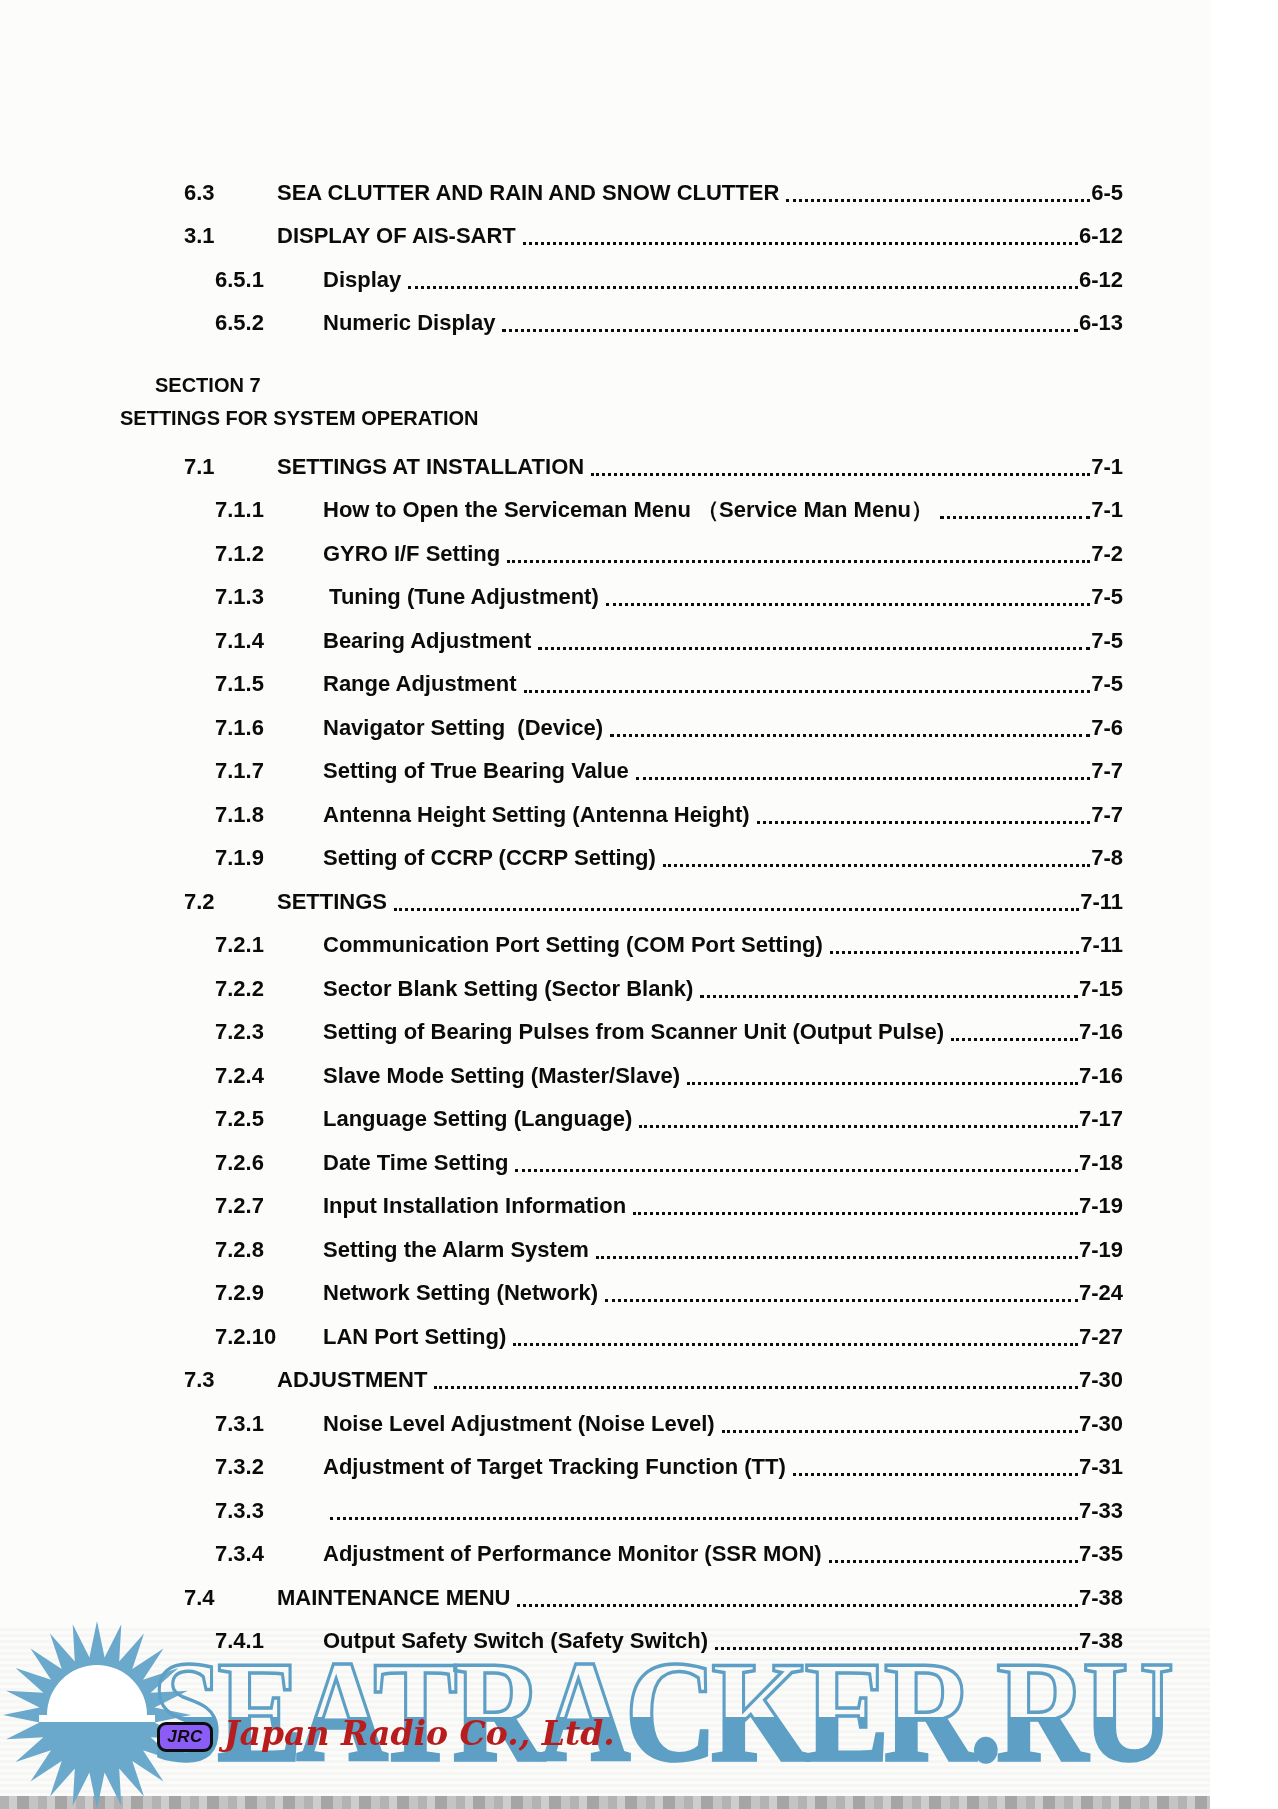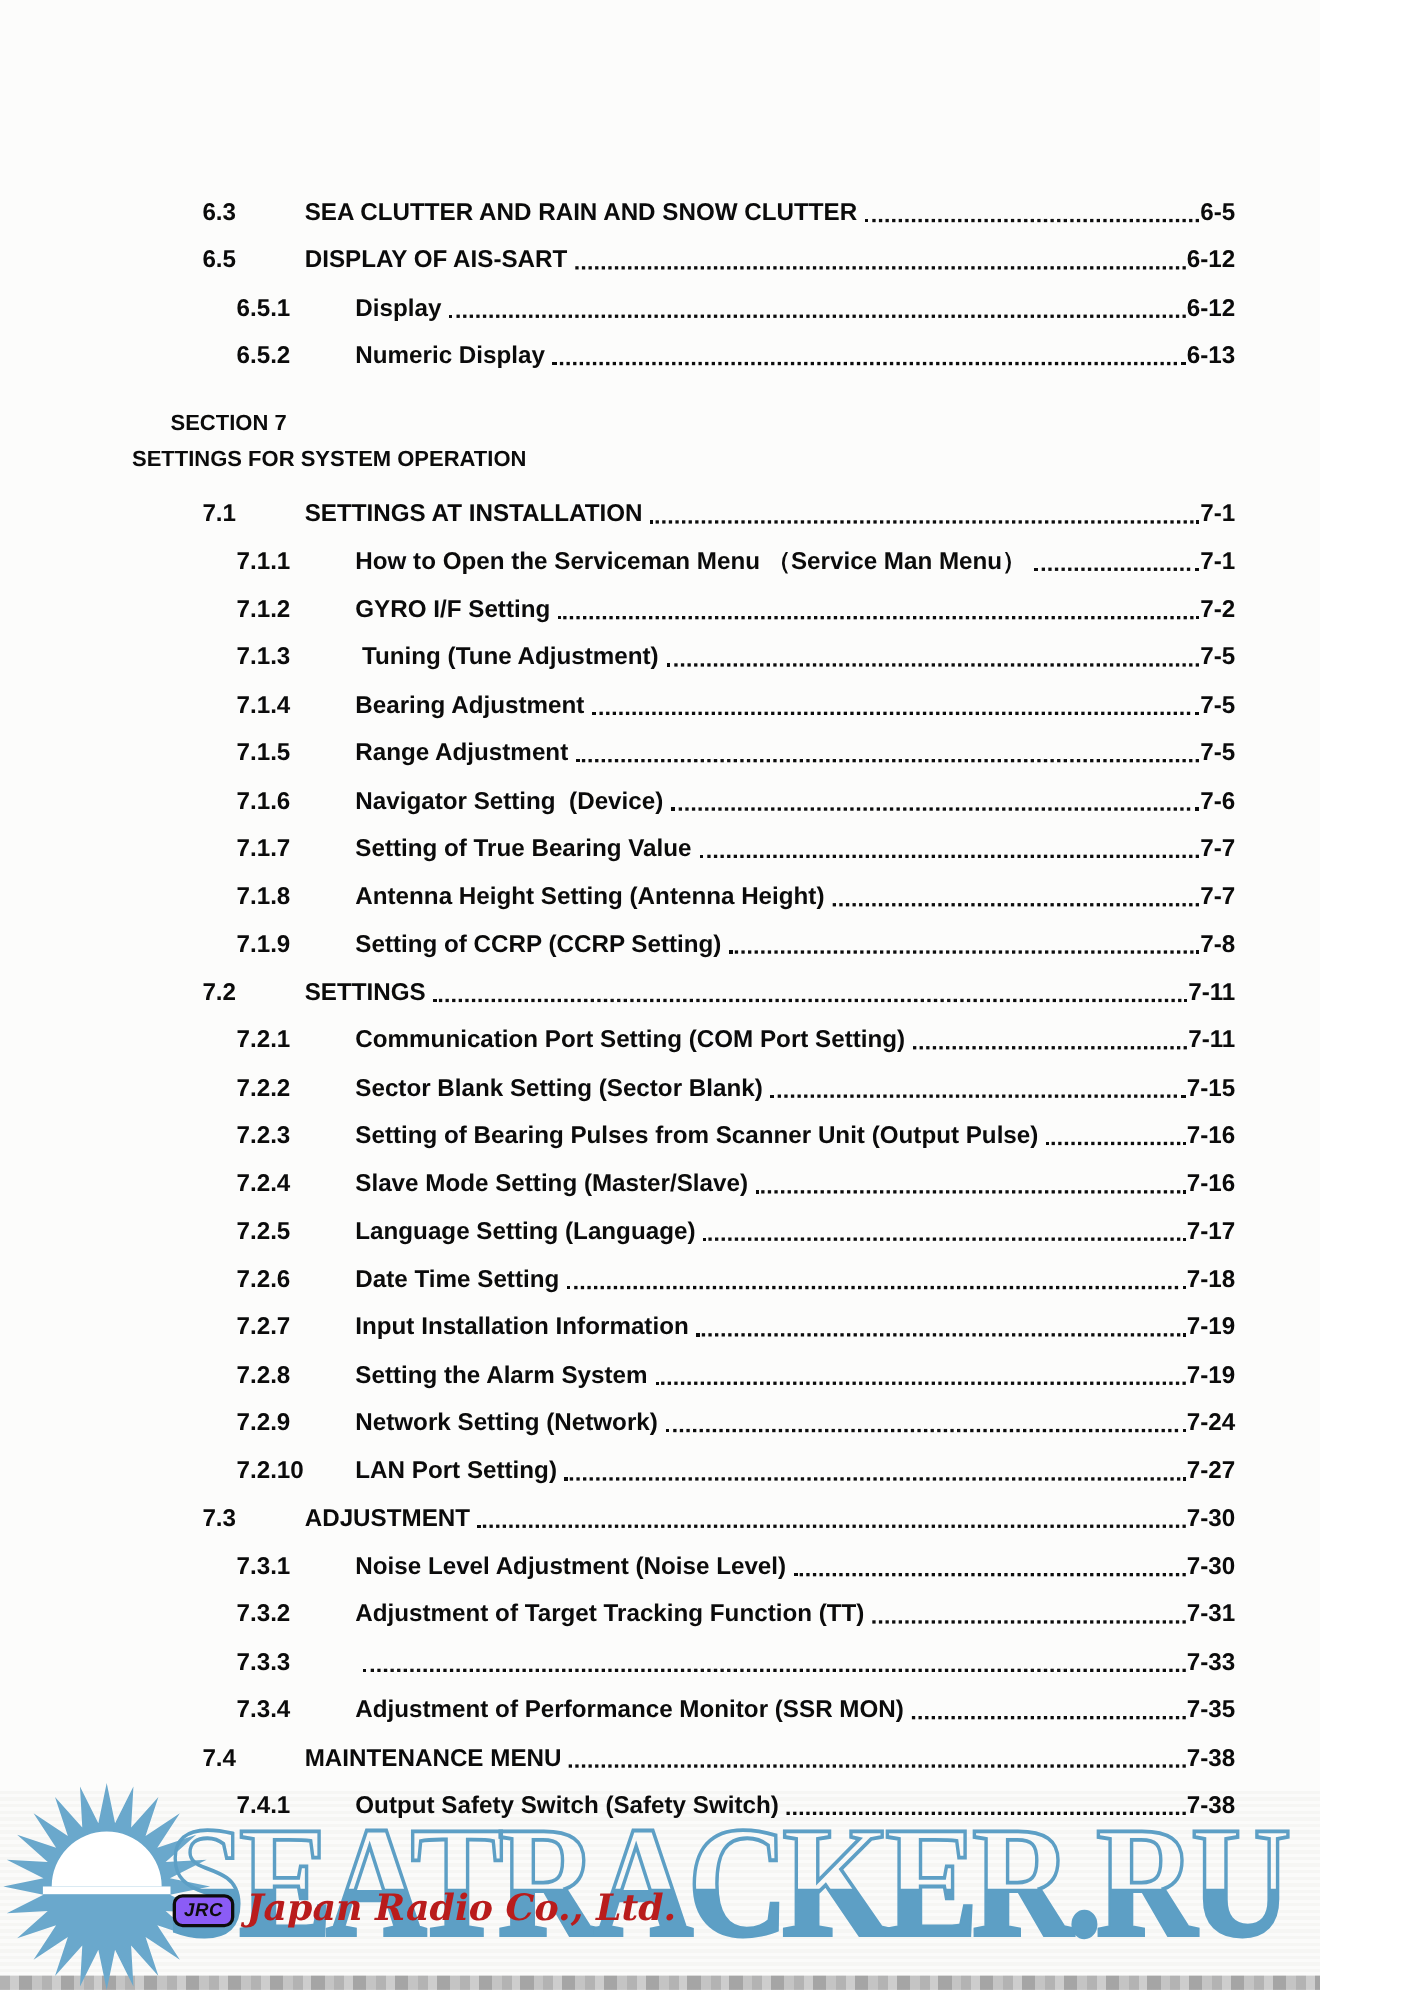--- a/index.html
+++ b/index.html
@@ -1,20 +1,21 @@
 <!DOCTYPE html>
 <html style="--wm-color: #5d9fc5;"><head>
 <meta charset="utf-8">
 <style>
   html,body{margin:0;padding:0;background:#ffffff;}
   .page{
     position:relative;width:1200px;height:1809px;overflow:hidden;
     background:#fcfcfb;
     font-family:"Liberation Sans",sans-serif;
     color:#0b0b0b;
+    padding-left:10px;
   }
   
   .scan-band{
     position:absolute;left:0;top:1628px;width:1278px;height:168px;
     background:repeating-linear-gradient(180deg,#f6f6f4 0 3px,#fbfbfa 3px 6px);
     z-index:0;
   }
   .scan-edge{
     position:absolute;left:0;top:1796px;width:1278px;height:13px;
     background:repeating-linear-gradient(90deg,#b3b3b3 0 9px,#cdcdcd 9px 17px,#a5a5a5 17px 29px,#c4c4c4 29px 38px);
@@ -82,21 +83,21 @@
   <div class="scan-edge"></div>
 
   <div class="toc" id="toc">
       <div class="row lv1">
         <span class="num">6.3</span>
         <span class="ttl">SEA CLUTTER AND RAIN AND SNOW CLUTTER</span>
         <span class="leader"></span>
         <span class="pg">6-5</span>
       </div>
       <div class="row lv1">
-        <span class="num">6.5</span>
+        <span class="num">3.1</span>
         <span class="ttl">DISPLAY OF AIS-SART</span>
         <span class="leader"></span>
         <span class="pg">6-12</span>
       </div>
       <div class="row lv2">
         <span class="num">6.5.1</span>
         <span class="ttl">Display</span>
         <span class="leader"></span>
         <span class="pg">6-12</span>
       </div>

